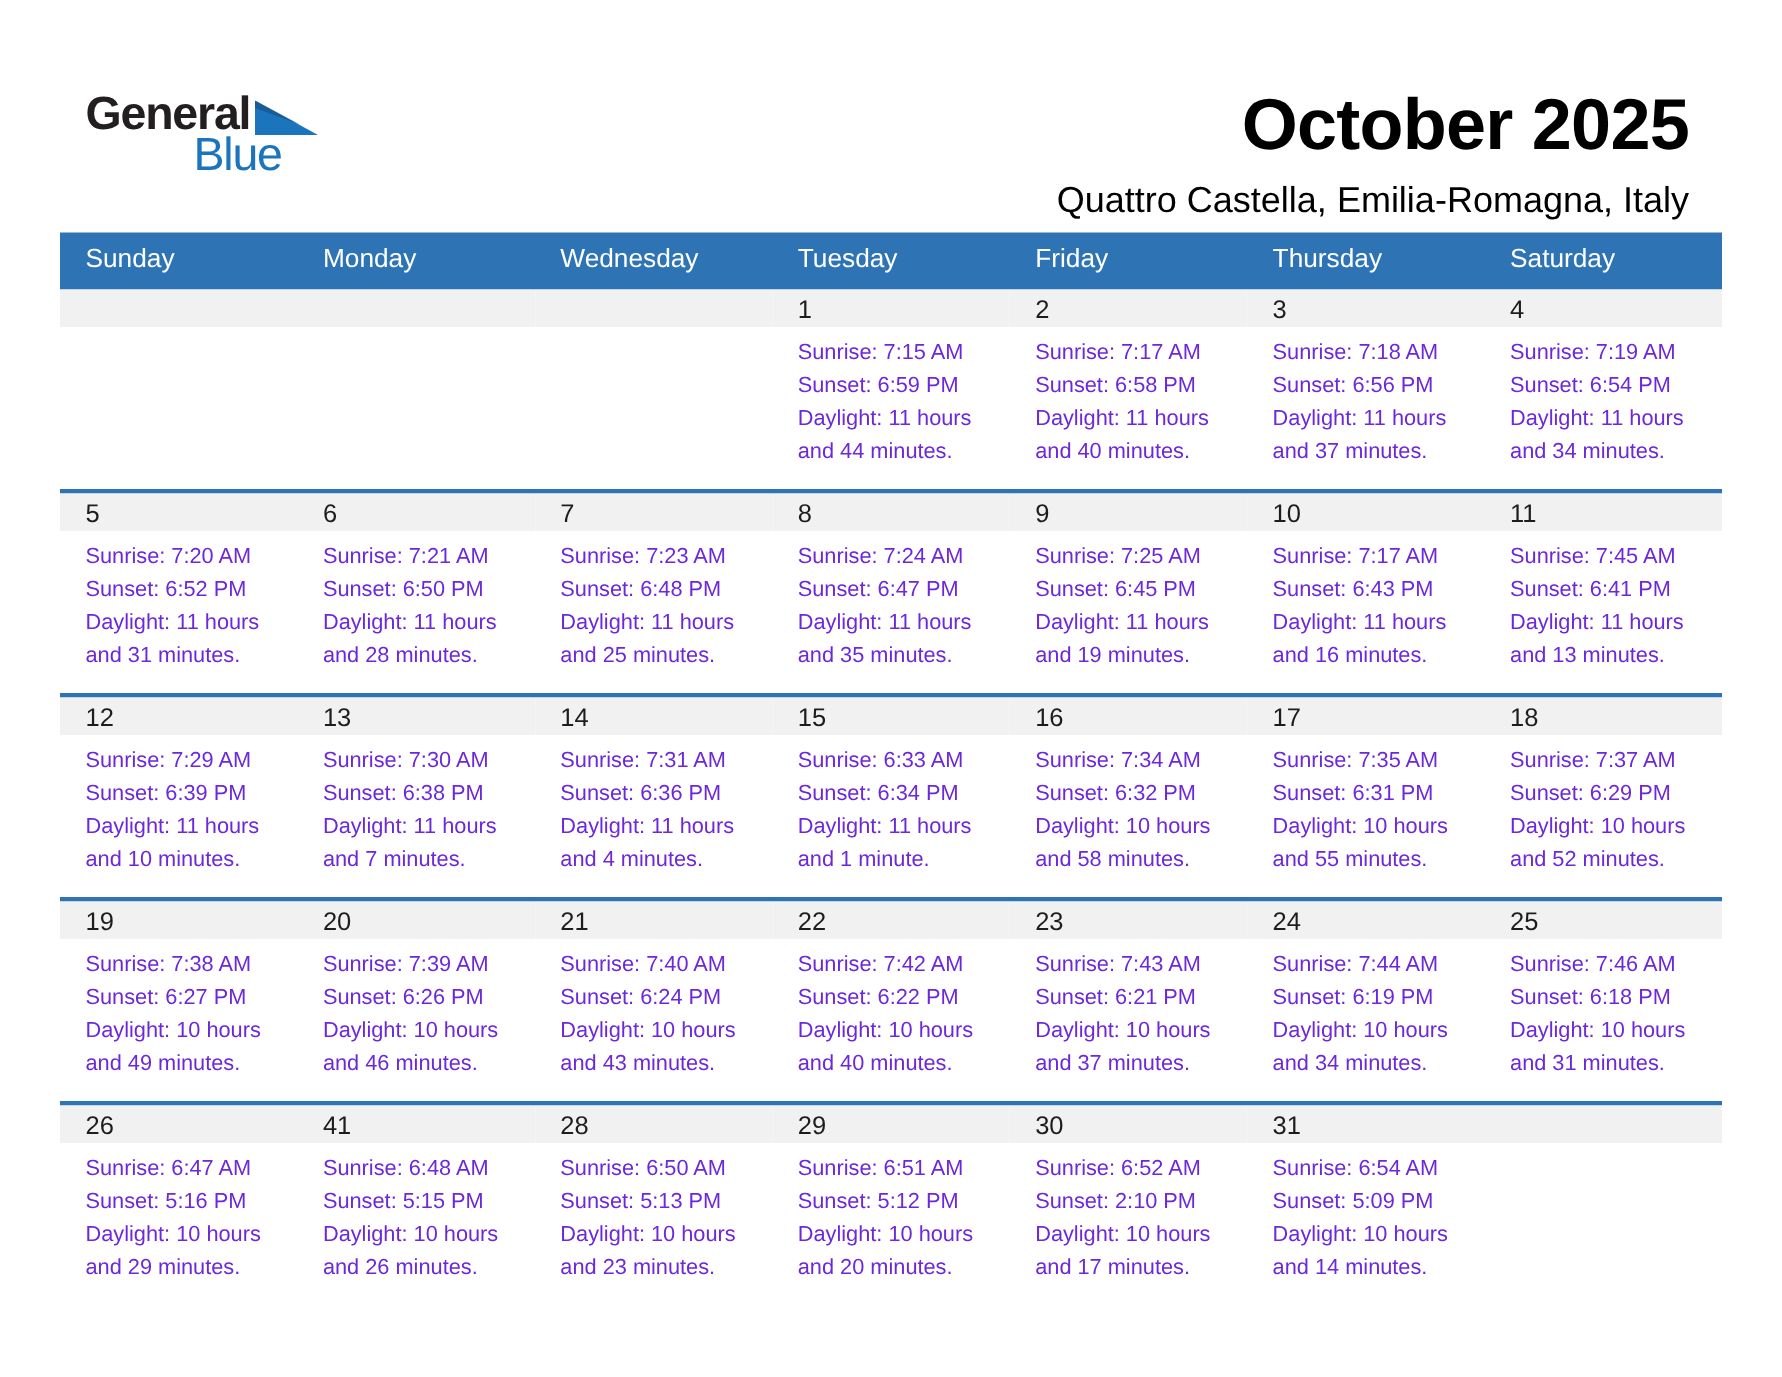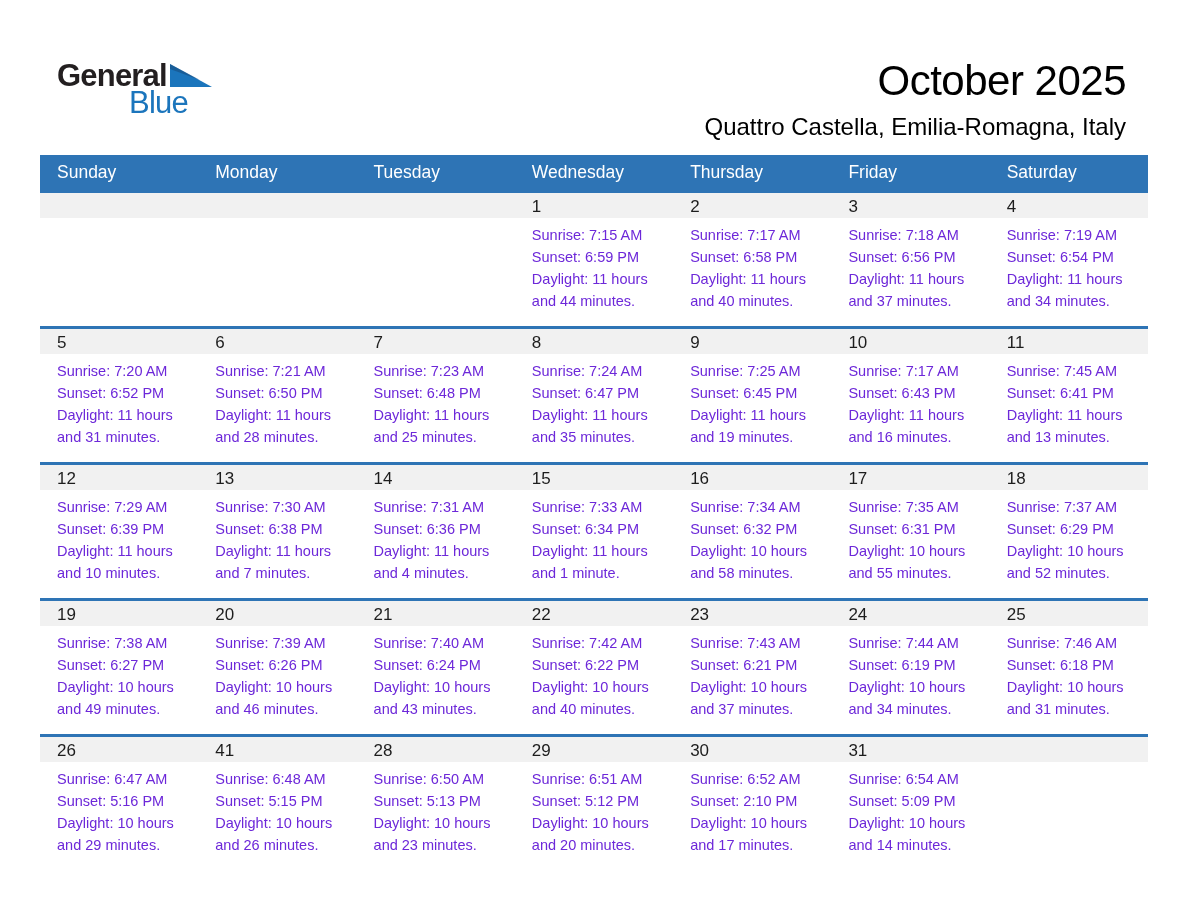--- a/index.html
+++ b/index.html
@@ -6,27 +6,27 @@
   body {
     width:1188px; height:918px; background:#ffffff;
     font-family:"Liberation Sans", sans-serif;
     position:relative; overflow:hidden;
     -webkit-font-smoothing:antialiased;
   }
   .page { position:absolute; inset:0; }
 
   
   .logo { position:absolute; left:57px; top:60px; }
-  .logo-line1 { display:flex; align-items:center; font-size:31px; font-weight:600; letter-spacing:-0.8px; color:#231F20; line-height:1; }
+  .logo-line1 { display:flex; align-items:flex-end; font-size:31px; font-weight:600; letter-spacing:-0.8px; color:#231F20; line-height:1; }
   .logo-tri { margin-left:3px; margin-bottom:1px; }
   .logo-line2 { font-size:31px; font-weight:400; letter-spacing:-0.8px; color:#1B75BC; line-height:1; margin-left:72px; margin-top:-4px; }
 
   
   .titles { position:absolute; right:62px; top:58px; text-align:right; color:#000; }
-  .month-title { font-size:42px; font-weight:400; letter-spacing:-0.5px; line-height:1.1; }
+  .month-title { font-size:48px; font-weight:700; letter-spacing:-0.5px; line-height:1.1; }
   .location { font-size:24px; font-weight:400; margin-top:9px; }
 
   
   .calendar { position:absolute; left:40px; top:155px; width:1108px; }
   .cal-head { display:flex; background:#2E74B5; height:35px; }
   .cal-head .hcell {
     width:14.2857%; color:#ffffff; font-size:17.5px; font-weight:400;
     display:flex; align-items:center; padding-left:17px; box-sizing:border-box;
     white-space:nowrap; overflow:hidden;
   }
@@ -57,24 +57,24 @@
 
   <div class="titles">
     <div class="month-title">October 2025</div>
     <div class="location">Quattro Castella, Emilia-Romagna, Italy</div>
   </div>
 
   <div class="calendar">
     <div class="cal-head">
       <div class="hcell">Sunday</div>
       <div class="hcell">Monday</div>
+      <div class="hcell">Wednesday</div>
       <div class="hcell">Tuesday</div>
-      <div class="hcell">Wednesday</div>
+      <div class="hcell">Friday</div>
       <div class="hcell">Thursday</div>
-      <div class="hcell">Friday</div>
       <div class="hcell">Saturday</div>
     </div>
     <div>
         <div class="week-row">
           <div class="day-cell">
             <div class="day-num"></div>
           </div>
           <div class="day-cell">
             <div class="day-num"></div>
           </div>
@@ -207,21 +207,21 @@
             <div class="day-details">
               <div class="">Sunrise: 7:31 AM</div>
               <div class="">Sunset: 6:36 PM</div>
               <div class="">Daylight: 11 hours</div>
               <div class="">and 4 minutes.</div>
             </div>
           </div>
           <div class="day-cell">
             <div class="day-num">15</div>
             <div class="day-details">
-              <div class="">Sunrise: 7:33 AM</div>
+              <div class="">Sunrise: 6:33 AM</div>
               <div class="">Sunset: 6:34 PM</div>
               <div class="">Daylight: 11 hours</div>
               <div class="">and 1 minute.</div>
             </div>
           </div>
           <div class="day-cell">
             <div class="day-num">16</div>
             <div class="day-details">
               <div class="">Sunrise: 7:34 AM</div>
               <div class="">Sunset: 6:32 PM</div>

